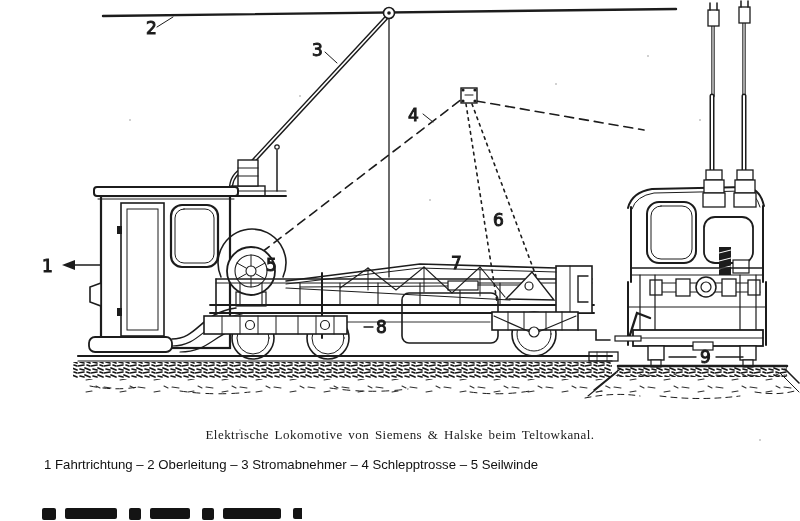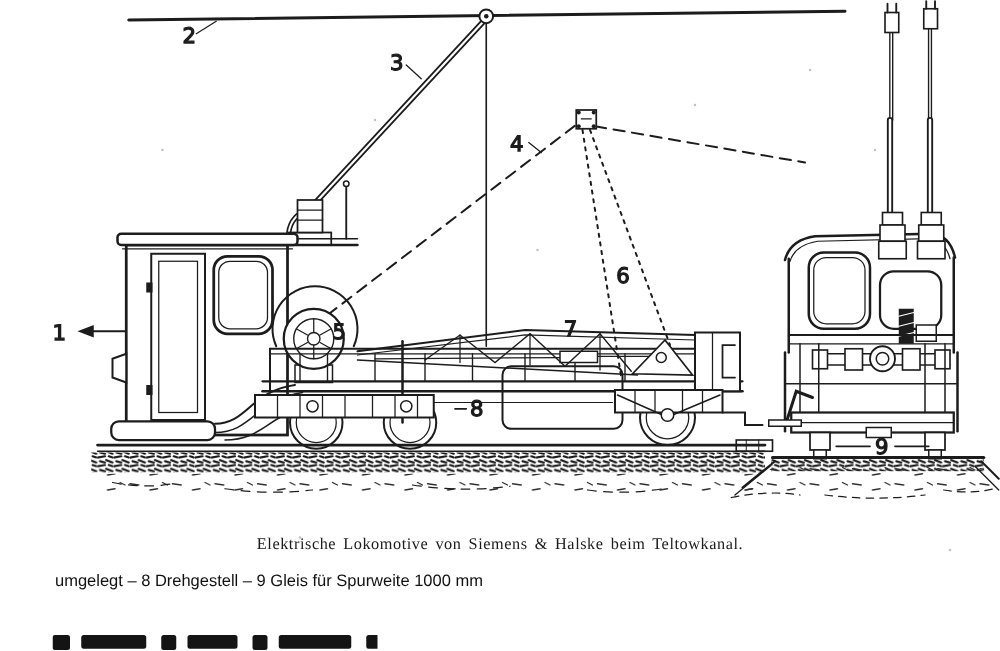--- a/index.html
+++ b/index.html
@@ -273,21 +273,21 @@
     <text x="493" y="226">6</text>
     <text x="451" y="269">7</text>
     <text x="376" y="333">8</text>
     <text x="700" y="363">9</text>
   </g>
 </svg>
 
 <div id="caption">Elektrische Lokomotive von Siemens &amp; Halske beim Teltowkanal.</div>
 
 <div id="legend">
-  <div>umgelegt – 8 Drehgestell – 9 Gleis für Spurweite 1000 mm</div>
+  <div>1 Fahrtrichtung – 2 Oberleitung – 3 Stromabnehmer – 4 Schlepptrosse – 5 Seilwinde</div>
 </div>
 
 <div class="cutoff">
   <span class="blob" style="width:14px;height:12px;margin-right:5px;"></span>
   <span class="blob" style="width:52px;height:11px;margin-right:7px;"></span>
   <span class="blob" style="width:12px;height:12px;margin-right:5px;"></span>
   <span class="blob" style="width:40px;height:11px;margin-right:7px;"></span>
   <span class="blob" style="width:12px;height:12px;margin-right:5px;"></span>
   <span class="blob" style="width:58px;height:11px;margin-right:7px;"></span>
   <span class="blob" style="width:26px;height:11px;"></span>

